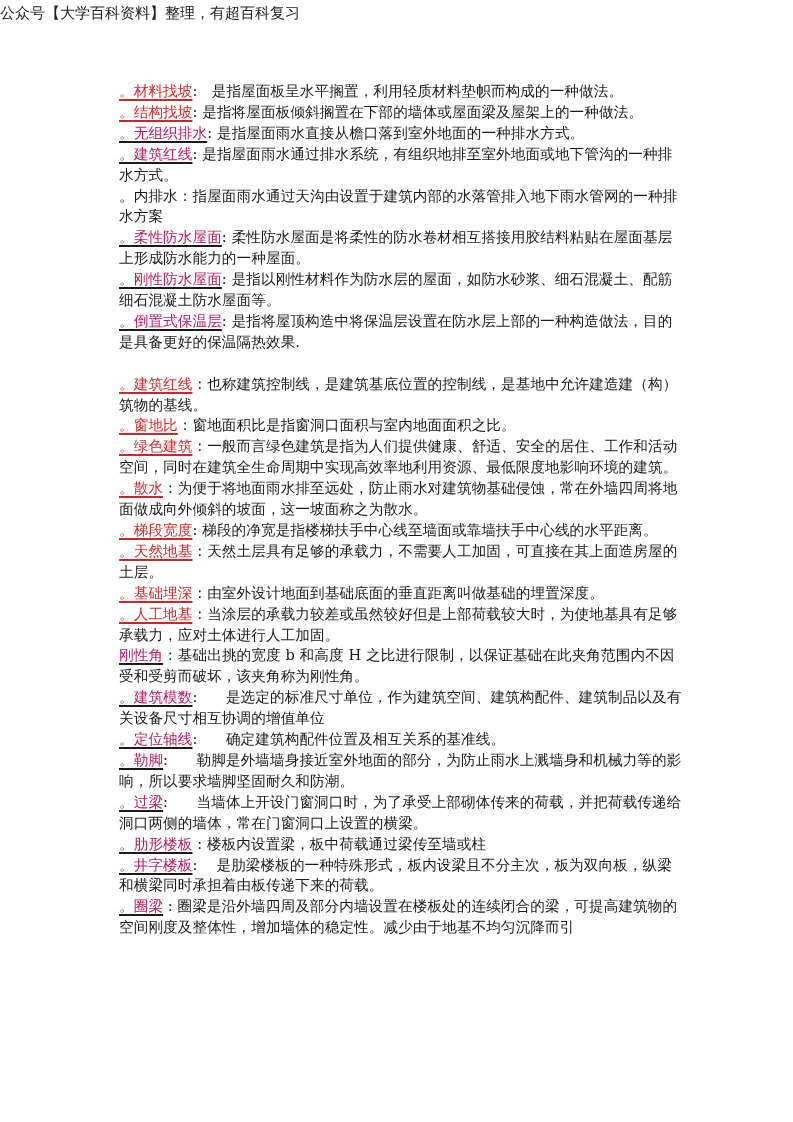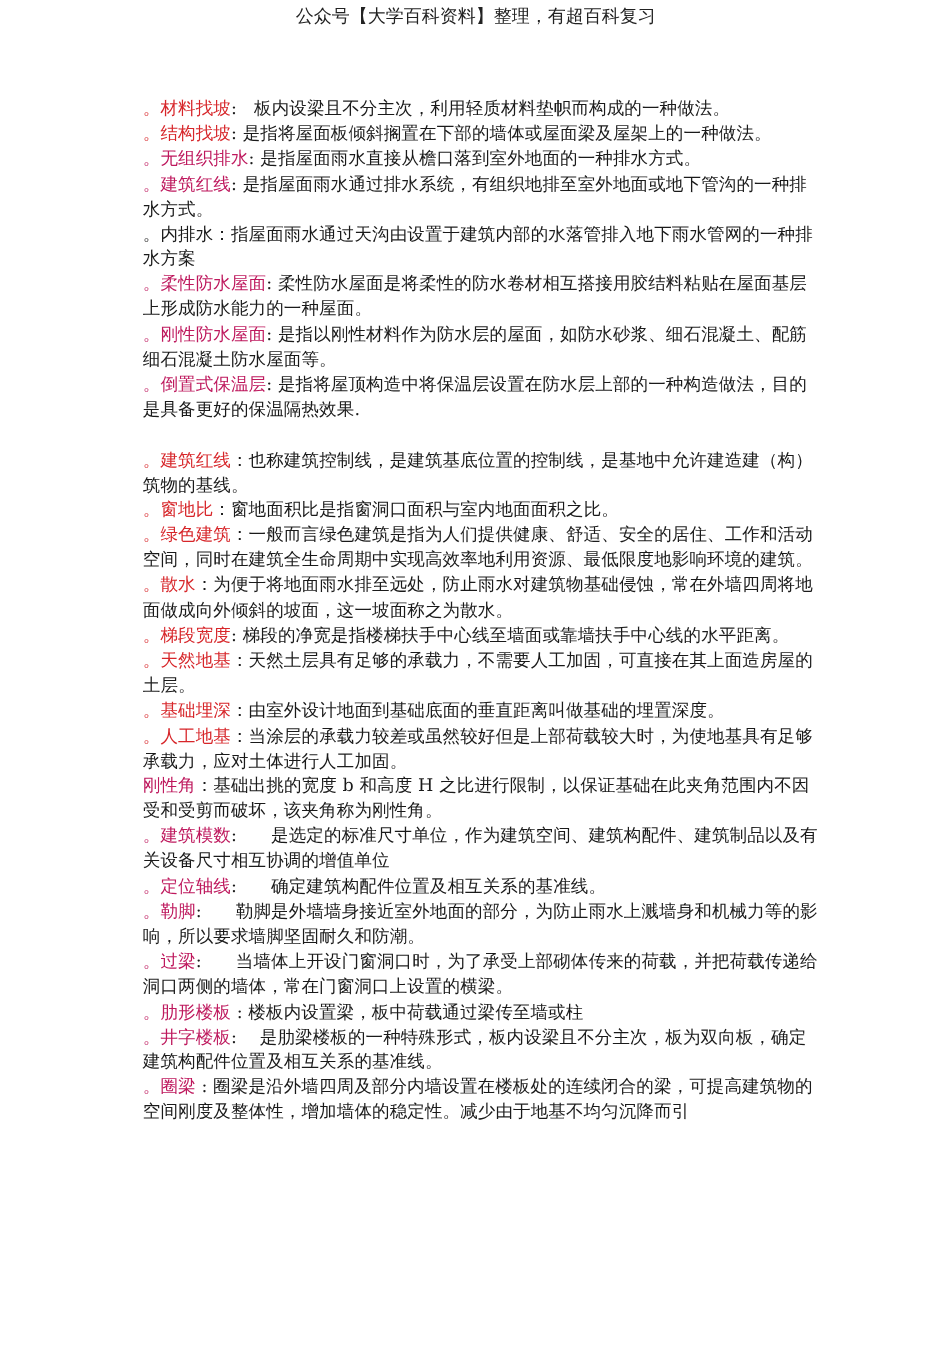--- a/index.html
+++ b/index.html
@@ -13,21 +13,20 @@
       position: relative;
       overflow: hidden;
       font-family: "DejaVu Serif", "Liberation Serif", serif;
       color: #1a1a1a;
     }
     .header {
       position: absolute;
       top: 3px;
       left: 0;
       width: 793px;
-      text-align: center;
       font-size: 15px;
       line-height: 20px;
       color: #222;
     }
     .content {
       position: absolute;
       top: 81px;
       left: 119px;
       width: 566px;
       font-size: 14.6px;
@@ -35,20 +34,21 @@
       letter-spacing: 0.1px;
     }
     .entry {
       margin: 0;
       padding: 0;
     }
     .gap {
       height: 20.9px;
     }
     .term {
+      text-decoration: underline;
       text-underline-offset: 3px;
       text-decoration-thickness: 1.5px;
     }
     .term.red {
       color: #d7262a;
       text-decoration-color: #c8282c;
     }
     .term.black {
       color: #be185d;
       text-decoration-color: #1a1a1a;
@@ -58,21 +58,21 @@
     }
   </style>
 </head>
 <body>
 
 <div class="header">
   <span>公众号【大学百科资料】整理，有超百科复习</span>
 </div>
 
 <div class="content">
-  <p class="entry"><span class="term red">。材料找坡</span><span class="sep">:   </span><span>板内设梁且不分主次，利用轻质材料垫帜而构成的一种做法。</span></p>
+  <p class="entry"><span class="term red">。材料找坡</span><span class="sep">:   </span><span>是指屋面板呈水平搁置，利用轻质材料垫帜而构成的一种做法。</span></p>
   <p class="entry"><span class="term red">。结构找坡</span><span class="sep">: </span><span>是指将屋面板倾斜搁置在下部的墙体或屋面梁及屋架上的一种做法。</span></p>
   <p class="entry"><span class="term black">。无组织排水</span><span class="sep">: </span><span>是指屋面雨水直接从檐口落到室外地面的一种排水方式。</span></p>
   <p class="entry"><span class="term black">。建筑红线</span><span class="sep">: </span><span>是指屋面雨水通过排水系统，有组织地排至室外地面或地下管沟的一种排水方式。</span></p>
   <p class="entry"><span>。内排水：指屋面雨水通过天沟由设置于建筑内部的水落管排入地下雨水管网的一种排水方案</span></p>
   <p class="entry"><span class="term black">。柔性防水屋面</span><span class="sep">: </span><span>柔性防水屋面是将柔性的防水卷材相互搭接用胶结料粘贴在屋面基层上形成防水能力的一种屋面。</span></p>
   <p class="entry"><span class="term black">。刚性防水屋面</span><span class="sep">: </span><span>是指以刚性材料作为防水层的屋面，如防水砂浆、细石混凝土、配筋细石混凝土防水屋面等。</span></p>
   <p class="entry"><span class="term black">。倒置式保温层</span><span class="sep">: </span><span>是指将屋顶构造中将保温层设置在防水层上部的一种构造做法，目的是具备更好的保温隔热效果.</span></p>
   <div class="gap"></div>
   <p class="entry"><span class="term red">。建筑红线</span><span class="sep">：</span><span>也称建筑控制线，是建筑基底位置的控制线，是基地中允许建造建（构）筑物的基线。</span></p>
   <p class="entry"><span class="term red">。窗地比</span><span class="sep">：</span><span>窗地面积比是指窗洞口面积与室内地面面积之比。</span></p>
@@ -81,15 +81,15 @@
   <p class="entry"><span class="term red">。梯段宽度</span><span class="sep">: </span><span>梯段的净宽是指楼梯扶手中心线至墙面或靠墙扶手中心线的水平距离。</span></p>
   <p class="entry"><span class="term red">。天然地基</span><span class="sep">：</span><span>天然土层具有足够的承载力，不需要人工加固，可直接在其上面造房屋的土层。</span></p>
   <p class="entry"><span class="term red">。基础埋深</span><span class="sep">：</span><span>由室外设计地面到基础底面的垂直距离叫做基础的埋置深度。</span></p>
   <p class="entry"><span class="term red">。人工地基</span><span class="sep">：</span><span>当涂层的承载力较差或虽然较好但是上部荷载较大时，为使地基具有足够承载力，应对土体进行人工加固。</span></p>
   <p class="entry"><span class="term black">刚性角</span><span class="sep">：</span><span>基础出挑的宽度 b 和高度 H 之比进行限制，以保证基础在此夹角范围内不因受和受剪而破坏，该夹角称为刚性角。</span></p>
   <p class="entry"><span class="term black">。建筑模数</span><span class="sep">:      </span><span>是选定的标准尺寸单位，作为建筑空间、建筑构配件、建筑制品以及有关设备尺寸相互协调的增值单位</span></p>
   <p class="entry"><span class="term black">。定位轴线</span><span class="sep">:      </span><span>确定建筑构配件位置及相互关系的基准线。</span></p>
   <p class="entry"><span class="term black">。勒脚</span><span class="sep">:      </span><span>勒脚是外墙墙身接近室外地面的部分，为防止雨水上溅墙身和机械力等的影响，所以要求墙脚坚固耐久和防潮。</span></p>
   <p class="entry"><span class="term black">。过梁</span><span class="sep">:      </span><span>当墙体上开设门窗洞口时，为了承受上部砌体传来的荷载，并把荷载传递给洞口两侧的墙体，常在门窗洞口上设置的横梁。</span></p>
   <p class="entry"><span class="term black">。肋形楼板</span><span class="sep"> : </span><span>楼板内设置梁，板中荷载通过梁传至墙或柱</span></p>
-  <p class="entry"><span class="term black">。井字楼板</span><span class="sep">:    </span><span>是肋梁楼板的一种特殊形式，板内设梁且不分主次，板为双向板，确定建筑构配件位置及相互关系的基准线。</span></p>
+  <p class="entry"><span class="term black">。井字楼板</span><span class="sep">:    </span><span>是肋梁楼板的一种特殊形式，板内设梁且不分主次，板为双向板，纵梁和横梁同时承担着由板传递下来的荷载。</span></p>
   <p class="entry"><span class="term black">。圈梁</span><span class="sep"> : </span><span>圈梁是沿外墙四周及部分内墙设置在楼板处的连续闭合的梁，可提高建筑物的空间刚度及整体性，增加墙体的稳定性。减少由于地基不均匀沉降而引</span></p>
 </div>
 
 </body></html>

